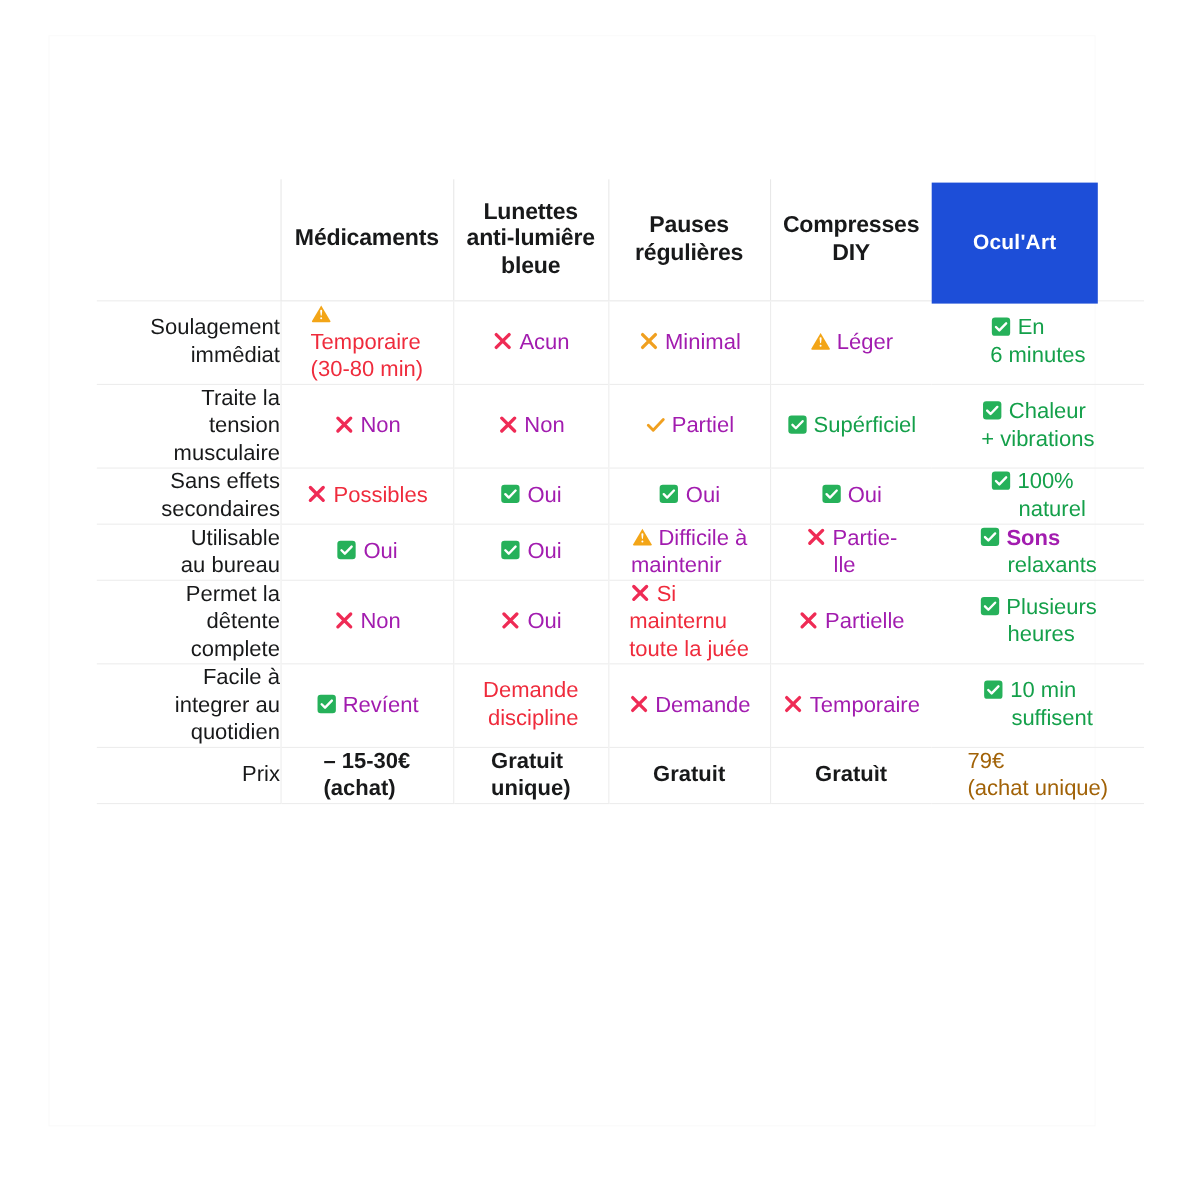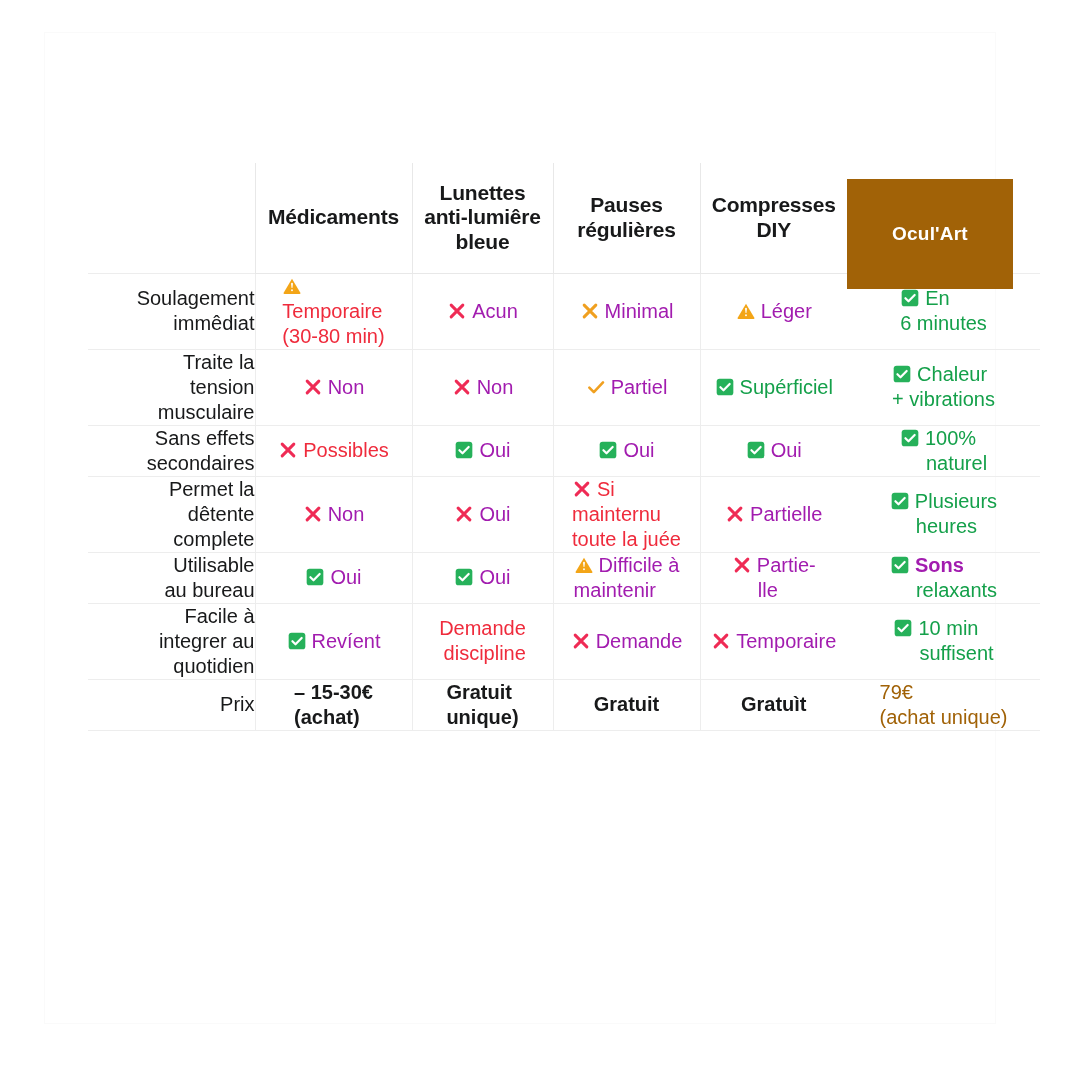--- a/index.html
+++ b/index.html
@@ -78,24 +78,24 @@
 
   .hdr-row th.highlight {
     border-bottom: 0;
     border-left: 0;
     padding: 0;
     position: relative;
   }
   .hl-box {
     position: absolute;
     left: 0;
-    top: 16px;
-    width: 166px;
+    top: 3px;
+    width: 151px;
     height: 110px;
-    background: #a16207;
+    background: #1d4ed8;
     display: flex;
     align-items: center;
     justify-content: center;
   }
   .hl-box .hl-text {
     color: #ffffff;
     font-weight: bold;
     font-size: 19px;
     letter-spacing: 0.2px;
   }
@@ -340,61 +340,20 @@
                   <rect x="2" y="2" width="20" height="20" rx="3.5" fill="#26b15a"></rect>
                   <path d="M6.5 12.3 L10.2 16 L17.6 8.3" stroke="#ffffff" stroke-width="2.6" fill="none" stroke-linecap="round" stroke-linejoin="round"></path>
                 </svg></span><span class="txt-green">100%</span><br>
             <span class="txt-green" style="margin-left:26px">naturel</span>
           </span>
         </td>
       </tr>
 
       <tr>
         <td class="row-label">
-          <div>Permet la</div>
-          <div>dêtente</div>
-          <div>complete</div>
-        </td>
-        <td class="cell vl">
-          <span class="inner"><span class="ico"><svg width="20" height="20" viewBox="0 0 24 24">
-                  <path d="M5 5 L19 19 M19 5 L5 19" stroke="#ef2b55" stroke-width="3.6" stroke-linecap="round"></path>
-                </svg></span><span class="txt-dark">Non</span></span>
-        </td>
-        <td class="cell vl">
-          <span class="inner"><span class="ico"><svg width="20" height="20" viewBox="0 0 24 24">
-                  <path d="M5 5 L19 19 M19 5 L5 19" stroke="#ef2b55" stroke-width="3.6" stroke-linecap="round"></path>
-                </svg></span><span class="txt-dark">Oui</span></span>
-        </td>
-        <td class="cell vl stack">
-          <span class="inner">
-            <span class="ico"><svg width="20" height="20" viewBox="0 0 24 24">
-                  <path d="M5 5 L19 19 M19 5 L5 19" stroke="#ef2b55" stroke-width="3.6" stroke-linecap="round"></path>
-                </svg></span><span class="txt-red">Si</span><br>
-            <span class="txt-red">mainternu</span><br>
-            <span class="txt-red">toute la juée</span>
-          </span>
-        </td>
-        <td class="cell vl">
-          <span class="inner"><span class="ico"><svg width="20" height="20" viewBox="0 0 24 24">
-                  <path d="M5 5 L19 19 M19 5 L5 19" stroke="#ef2b55" stroke-width="3.6" stroke-linecap="round"></path>
-                </svg></span><span class="txt-dark">Partielle</span></span>
-        </td>
-        <td class="cell stack">
-          <span class="inner">
-            <span class="ico"><svg width="20" height="20" viewBox="0 0 24 24">
-                  <rect x="2" y="2" width="20" height="20" rx="3.5" fill="#26b15a"></rect>
-                  <path d="M6.5 12.3 L10.2 16 L17.6 8.3" stroke="#ffffff" stroke-width="2.6" fill="none" stroke-linecap="round" stroke-linejoin="round"></path>
-                </svg></span><span class="txt-green">Plusieurs</span><br>
-            <span class="txt-green" style="margin-left:26px">heures</span>
-          </span>
-        </td>
-      </tr>
-
-      <tr>
-        <td class="row-label">
           <div>Utilisable</div>
           <div>au bureau</div>
         </td>
         <td class="cell vl">
           <span class="inner"><span class="ico"><svg width="20" height="20" viewBox="0 0 24 24">
                   <rect x="2" y="2" width="20" height="20" rx="3.5" fill="#26b15a"></rect>
                   <path d="M6.5 12.3 L10.2 16 L17.6 8.3" stroke="#ffffff" stroke-width="2.6" fill="none" stroke-linecap="round" stroke-linejoin="round"></path>
                 </svg></span><span class="txt-dark">Oui</span></span>
         </td>
         <td class="cell vl">
@@ -427,20 +386,61 @@
                   <rect x="2" y="2" width="20" height="20" rx="3.5" fill="#26b15a"></rect>
                   <path d="M6.5 12.3 L10.2 16 L17.6 8.3" stroke="#ffffff" stroke-width="2.6" fill="none" stroke-linecap="round" stroke-linejoin="round"></path>
                 </svg></span><span class="txt-dark bold">Sons</span><br>
             <span class="txt-green" style="margin-left:26px">relaxants</span>
           </span>
         </td>
       </tr>
 
       <tr>
         <td class="row-label">
+          <div>Permet la</div>
+          <div>dêtente</div>
+          <div>complete</div>
+        </td>
+        <td class="cell vl">
+          <span class="inner"><span class="ico"><svg width="20" height="20" viewBox="0 0 24 24">
+                  <path d="M5 5 L19 19 M19 5 L5 19" stroke="#ef2b55" stroke-width="3.6" stroke-linecap="round"></path>
+                </svg></span><span class="txt-dark">Non</span></span>
+        </td>
+        <td class="cell vl">
+          <span class="inner"><span class="ico"><svg width="20" height="20" viewBox="0 0 24 24">
+                  <path d="M5 5 L19 19 M19 5 L5 19" stroke="#ef2b55" stroke-width="3.6" stroke-linecap="round"></path>
+                </svg></span><span class="txt-dark">Oui</span></span>
+        </td>
+        <td class="cell vl stack">
+          <span class="inner">
+            <span class="ico"><svg width="20" height="20" viewBox="0 0 24 24">
+                  <path d="M5 5 L19 19 M19 5 L5 19" stroke="#ef2b55" stroke-width="3.6" stroke-linecap="round"></path>
+                </svg></span><span class="txt-red">Si</span><br>
+            <span class="txt-red">mainternu</span><br>
+            <span class="txt-red">toute la juée</span>
+          </span>
+        </td>
+        <td class="cell vl">
+          <span class="inner"><span class="ico"><svg width="20" height="20" viewBox="0 0 24 24">
+                  <path d="M5 5 L19 19 M19 5 L5 19" stroke="#ef2b55" stroke-width="3.6" stroke-linecap="round"></path>
+                </svg></span><span class="txt-dark">Partielle</span></span>
+        </td>
+        <td class="cell stack">
+          <span class="inner">
+            <span class="ico"><svg width="20" height="20" viewBox="0 0 24 24">
+                  <rect x="2" y="2" width="20" height="20" rx="3.5" fill="#26b15a"></rect>
+                  <path d="M6.5 12.3 L10.2 16 L17.6 8.3" stroke="#ffffff" stroke-width="2.6" fill="none" stroke-linecap="round" stroke-linejoin="round"></path>
+                </svg></span><span class="txt-green">Plusieurs</span><br>
+            <span class="txt-green" style="margin-left:26px">heures</span>
+          </span>
+        </td>
+      </tr>
+
+      <tr>
+        <td class="row-label">
           <div>Facile à</div>
           <div>integrer au</div>
           <div>quotidien</div>
         </td>
         <td class="cell vl">
           <span class="inner"><span class="ico"><svg width="20" height="20" viewBox="0 0 24 24">
                   <rect x="2" y="2" width="20" height="20" rx="3.5" fill="#26b15a"></rect>
                   <path d="M6.5 12.3 L10.2 16 L17.6 8.3" stroke="#ffffff" stroke-width="2.6" fill="none" stroke-linecap="round" stroke-linejoin="round"></path>
                 </svg></span><span class="txt-dark">Revíent</span></span>
         </td>

